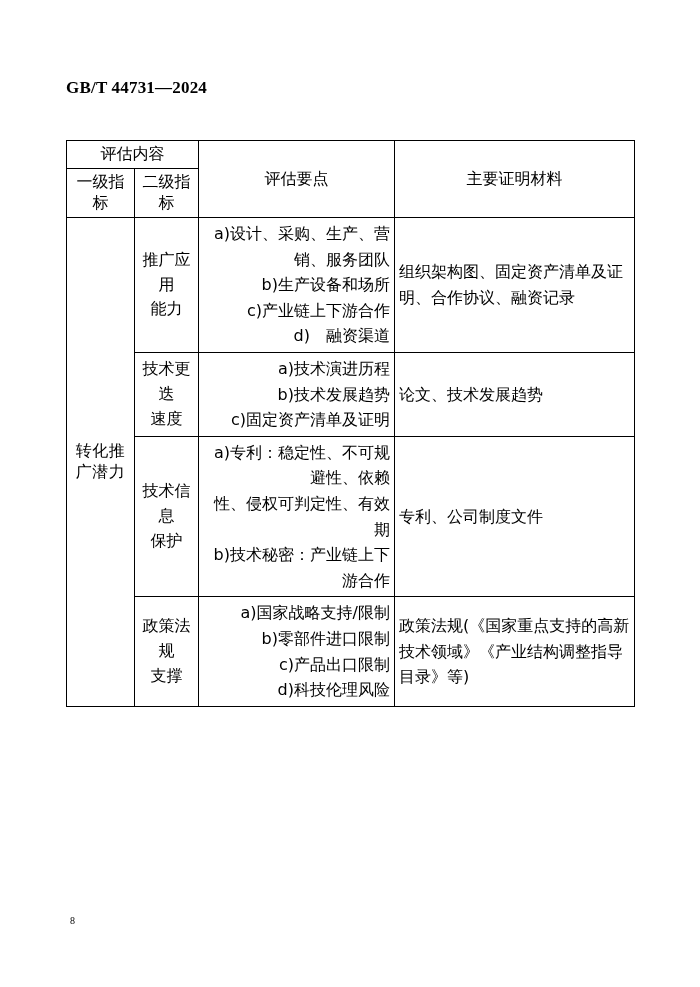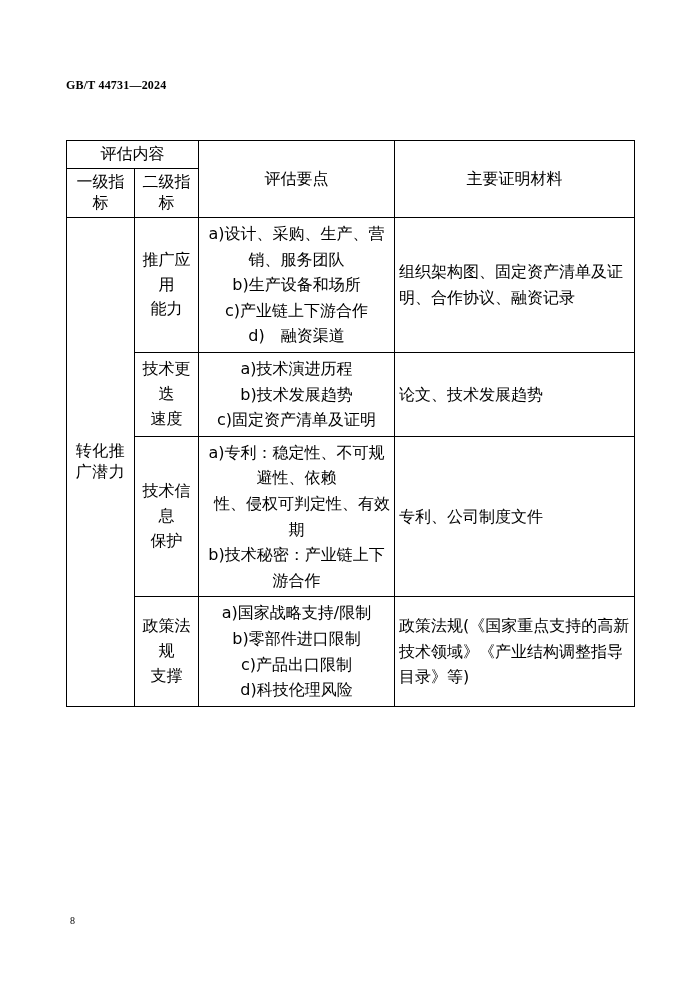--- a/index.html
+++ b/index.html
@@ -22,21 +22,21 @@
     height: 987px;
     box-sizing: border-box;
     padding: 0;
   }
   .header-std {
     position: absolute;
     left: 66px;
     top: 78px;
     font-family: "Liberation Serif", serif;
     font-weight: bold;
-    font-size: 12px;
+    font-size: 17px;
     letter-spacing: 0.2px;
   }
   .table-title {
     position: absolute;
     left: 0;
     top: 110px;
     width: 700px;
     text-align: center;
     font-size: 13px;
     font-weight: bold;
@@ -79,21 +79,21 @@
     letter-spacing: 0.5px;
   }
   .l2cell {
     text-align: center;
     font-size: 10.5px;
     line-height: 1.55;
     padding-left: 2px;
     padding-right: 2px;
   }
   .points {
-    text-align: center;
+    text-align: right;
     line-height: 1.6;
     font-size: 10px;
     padding: 6px 5px 6px 6px;
   }
   .points div {
     white-space: pre-wrap;
   }
   .mat {
     text-align: left;
     line-height: 1.6;

